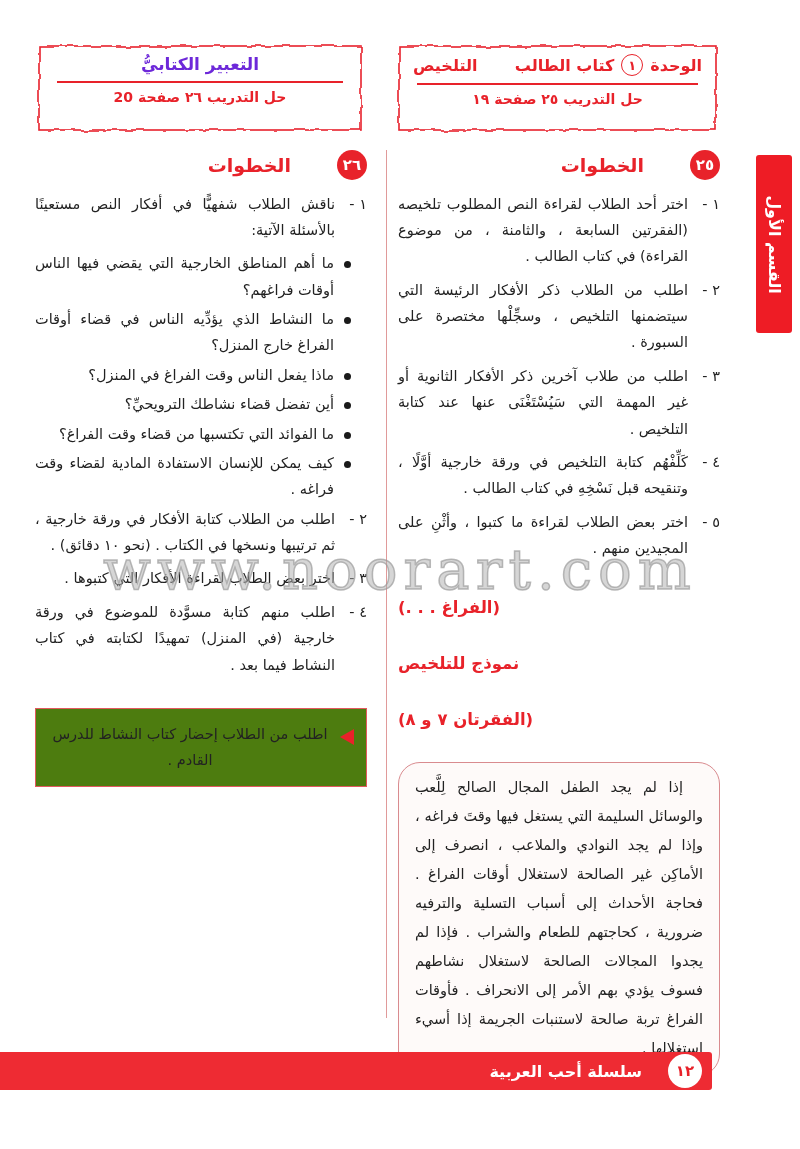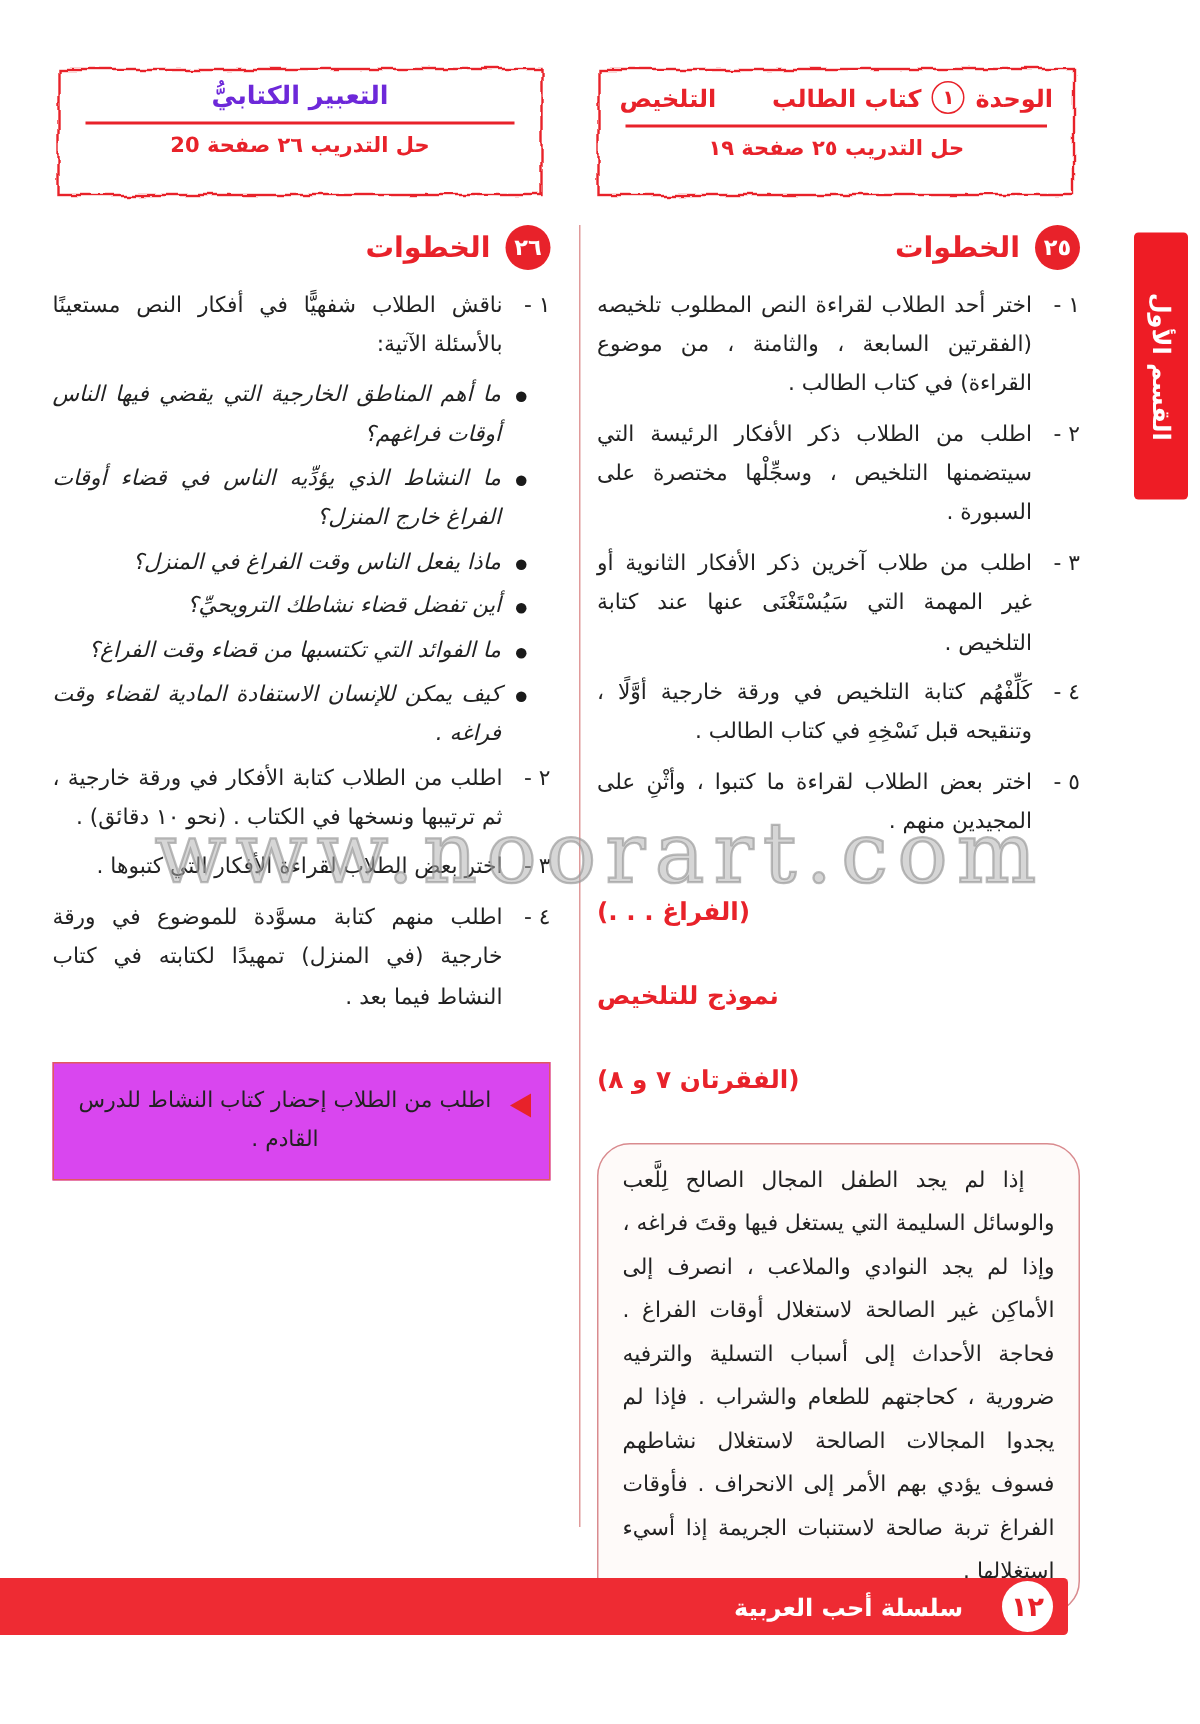--- a/index.html
+++ b/index.html
@@ -36,41 +36,42 @@
   .divider { position:absolute; left:386px; top:150px; width:1.3px; height:868px; background:#e09a9a; }
   
   .col { position:absolute; top:148px; font-size:14.5px; line-height:1.82; text-align:justify; }
   .col-right { right:80px; width:322px; }
   .col-left  { left:35px;  width:332px; }
   .col-heading { display:flex; align-items:center; gap:10px; margin-bottom:8px; }
   .badge {
     width:30px; height:30px; border-radius:50%; background:#e8222a; color:#fff;
     font-weight:bold; font-size:15px; display:flex; align-items:center; justify-content:center;
     flex:none;
+    margin-left:36px;
   }
   .heading-label { color:#e8222a; font-weight:bold; font-size:19px; }
   .step { display:flex; gap:8px; margin-bottom:7px; }
   .step .num { flex:none; min-width:24px; }
   .step .txt { flex:1; }
   
-  .bullets { padding-right:16px; margin-bottom:2px;font-style:italic; }
+  .bullets { padding-right:16px; margin-bottom:2px; }
   .bullet-item { display:flex; gap:10px; margin-bottom:3px; }
   .bullet-dot { flex:none; width:7px; height:7px; border-radius:50%; background:#1a1a1a; margin-top:11px; }
   
   .red-lines { margin-top:32px; text-align:left; }
   .red-line { color:#e8222a; font-weight:bold; font-size:16.5px; margin-bottom:26px; }
   
   .model-box {
     border:1.6px solid #d98b8f; border-radius:22px; background:#fefaf9;
     padding:10px 16px 12px 16px; margin-top:20px; line-height:2.0; text-align:justify;
   }
   .model-box .indent { text-indent:20px; }
   
   .note-box {
-    border:1.7px solid #e2595e; background:#d946ef; margin-top:30px;
+    border:1.7px solid #e2595e; background:#4d7c0f; margin-top:30px;
     padding:12px 12px 12px 16px; display:flex; gap:12px; align-items:flex-start;
   }
   .tri-left {
     flex:none; width:0; height:0; margin-top:8px;
     border-top:8px solid transparent; border-bottom:8px solid transparent;
     border-right:14px solid #e8222a;
   }
   .note-text { flex:1; text-align:center; }
   
   .watermark {
@@ -80,21 +81,21 @@
     pointer-events:none; line-height:1;
   }
   
   .footer-bar {
     position:absolute; left:0; top:1052px; width:712px; height:38px; background:#ee2b33;
     border-radius:0 3px 3px 0; display:flex; align-items:center; direction:rtl;
     padding-right:10px; gap:26px; z-index:4;
   }
   .page-circle {
     width:34px; height:34px; border-radius:50%; background:#fff; color:#e8222a;
-    font-weight:bold; font-size:18px; display:flex; align-items:center; justify-content:center;
+    font-weight:bold; font-size:15px; display:flex; align-items:center; justify-content:center;
     flex:none;
   }
   .footer-label { color:#fff; font-weight:bold; font-size:16px; }
 </style>
 </head>
 <body>
 
 <svg width="0" height="0" style="position:absolute">
   <defs>
     <filter id="squiggle" x="-10%" y="-10%" width="120%" height="120%">

